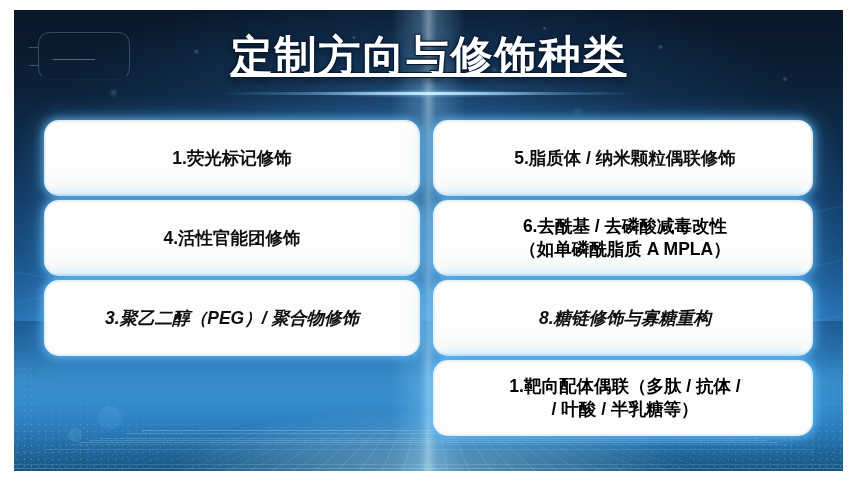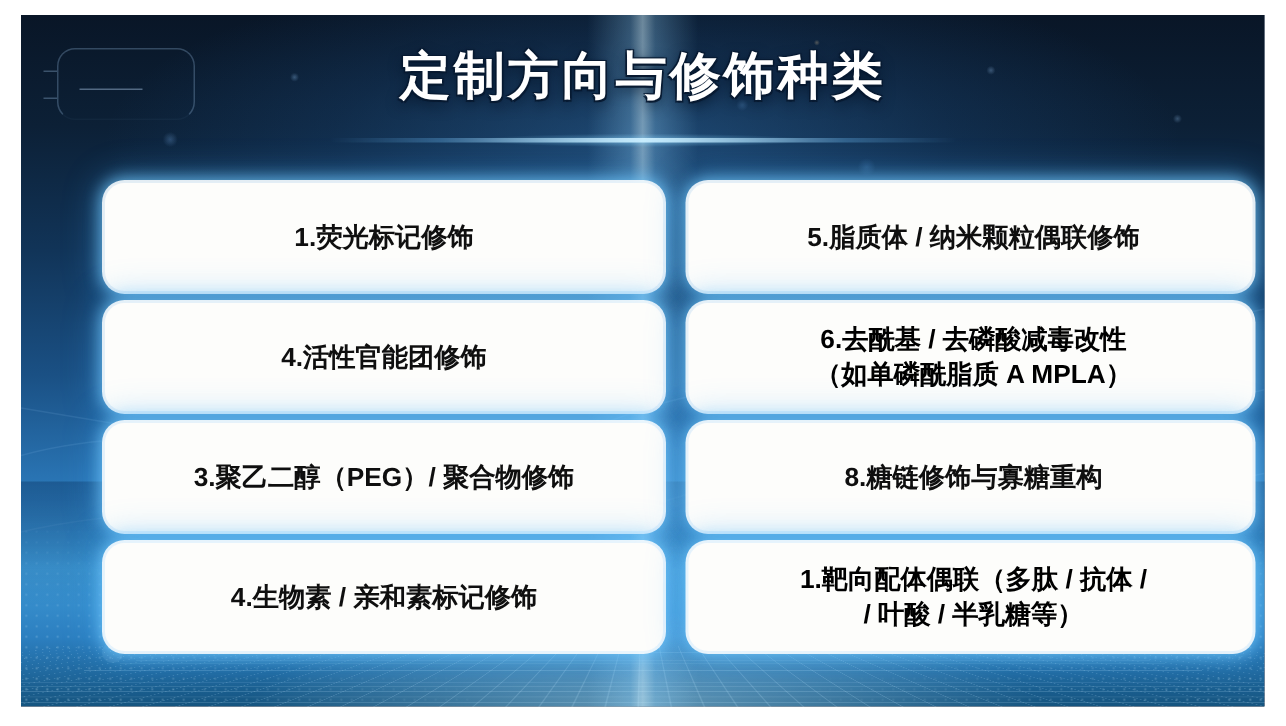--- a/index.html
+++ b/index.html
@@ -151,32 +151,33 @@
   }
 
   
   .title-wrap {
     position: absolute;
     left: 0; right: 0; top: 18px;
     text-align: center;
   }
   .slide-title {
     display: inline-block;
-    font-size: 34px;
+    font-size: 42px;
     font-weight: 700;
     letter-spacing: 2px;
     color: #ffffff;
     text-shadow:
       0 0 2px rgba(10,30,55,0.95),
       1px 1px 0 rgba(8,25,48,0.9),
       -1px 1px 0 rgba(8,25,48,0.9),
       1px -1px 0 rgba(8,25,48,0.9),
       -1px -1px 0 rgba(8,25,48,0.9),
       0 3px 9px rgba(5,20,40,0.85);
     font-family: "Liberation Sans", "DejaVu Sans", sans-serif;
+    text-decoration: underline;
   }
   .title-rule {
     position: absolute;
     left: 50%; top: 82px;
     width: 420px; height: 3px;
     margin-left: -210px;
     background: linear-gradient(to right,
       rgba(120,200,255,0) 0%,
       rgba(120,200,255,0.30) 18%,
       rgba(205,240,255,0.95) 50%,
@@ -204,39 +205,38 @@
     box-shadow:
       0 0 0 2px rgba(255,255,255,0.85),
       0 0 10px 3px rgba(120,205,255,0.75),
       0 0 22px 6px rgba(70,170,245,0.35);
     display: flex;
     align-items: center;
     justify-content: center;
     text-align: center;
     box-sizing: border-box;
     padding: 4px 12px;
-    margin-left: 24px;
   }
   .card-text {
     font-size: 17.5px;
     font-weight: 700;
     line-height: 1.30;
     color: #0f0f0f;
     font-family: "Liberation Sans", "DejaVu Sans", sans-serif;
     white-space: pre-line;
   }
   .card-text.navy { color: #000000; }
 
   
   .col-l { left: 32px;  width: 372px; }
   .col-r { left: 421px; width: 376px; padding-left: 16px; }
 
   .row-1 { top: 112px; height: 72px; }
   .row-2 { top: 192px; height: 72px; }
-  .row-3 { top: 272px; height: 72px; }
+  .row-3 { top: 272px; height: 72px; font-style: italic; }
   .row-4 { top: 352px; height: 72px; }
 </style>
 </head>
 <body>
 
 <div id="slide-root">
 
   <div class="bg-layer bg-base"></div>
   <div class="bg-layer bg-bokeh"></div>
   <div class="bg-layer bg-title-glow"></div>
@@ -280,23 +280,20 @@
 
     <div class="card col-l row-1">
       <span class="card-text">1.荧光标记修饰</span>
     </div>
     <div class="card col-l row-2">
       <span class="card-text">4.活性官能团修饰</span>
     </div>
     <div class="card col-l row-3">
       <span class="card-text">3.聚乙二醇（PEG）/ 聚合物修饰</span>
     </div>
-    <div class="card col-l row-4">
-      <span class="card-text">4.生物素 / 亲和素标记修饰</span>
-    </div>
 
     <div class="card col-r row-1">
       <span class="card-text">5.脂质体 / 纳米颗粒偶联修饰</span>
     </div>
     <div class="card col-r row-2">
       <span class="card-text navy">6.去酰基 / 去磷酸减毒改性
 （如单磷酰脂质 A MPLA）</span>
     </div>
     <div class="card col-r row-3">
       <span class="card-text">8.糖链修饰与寡糖重构</span>

